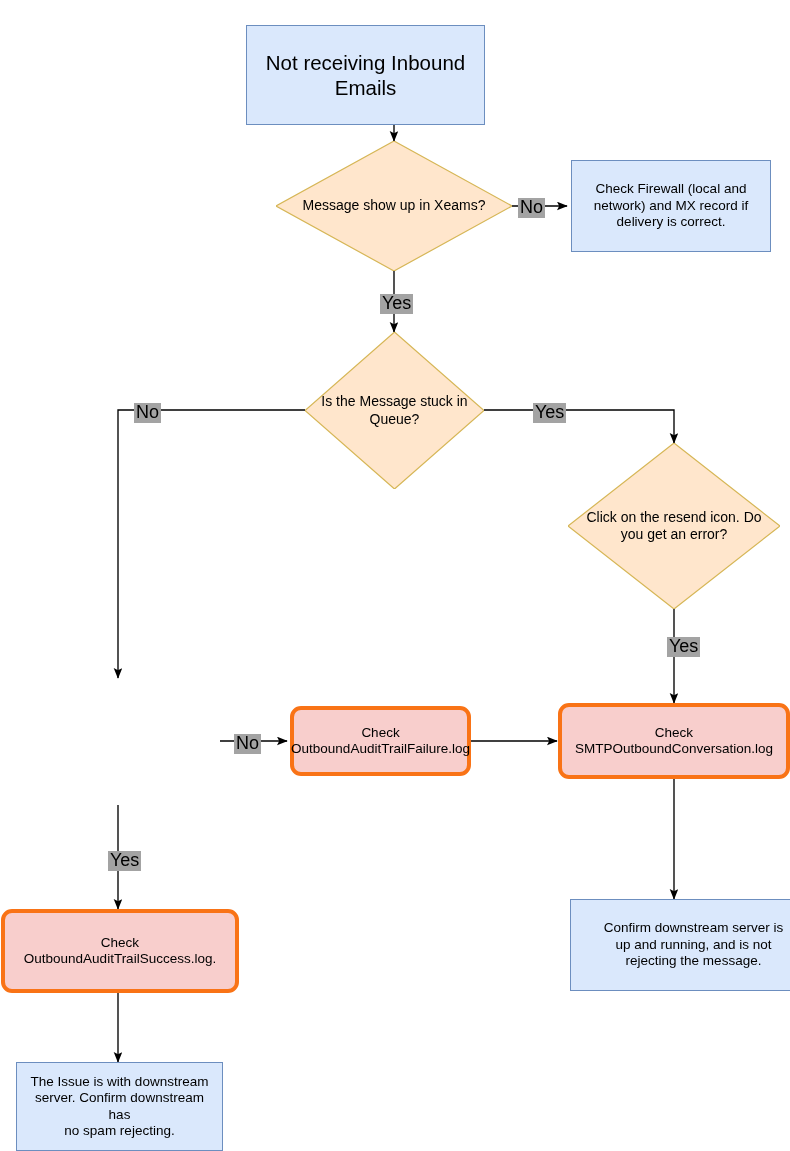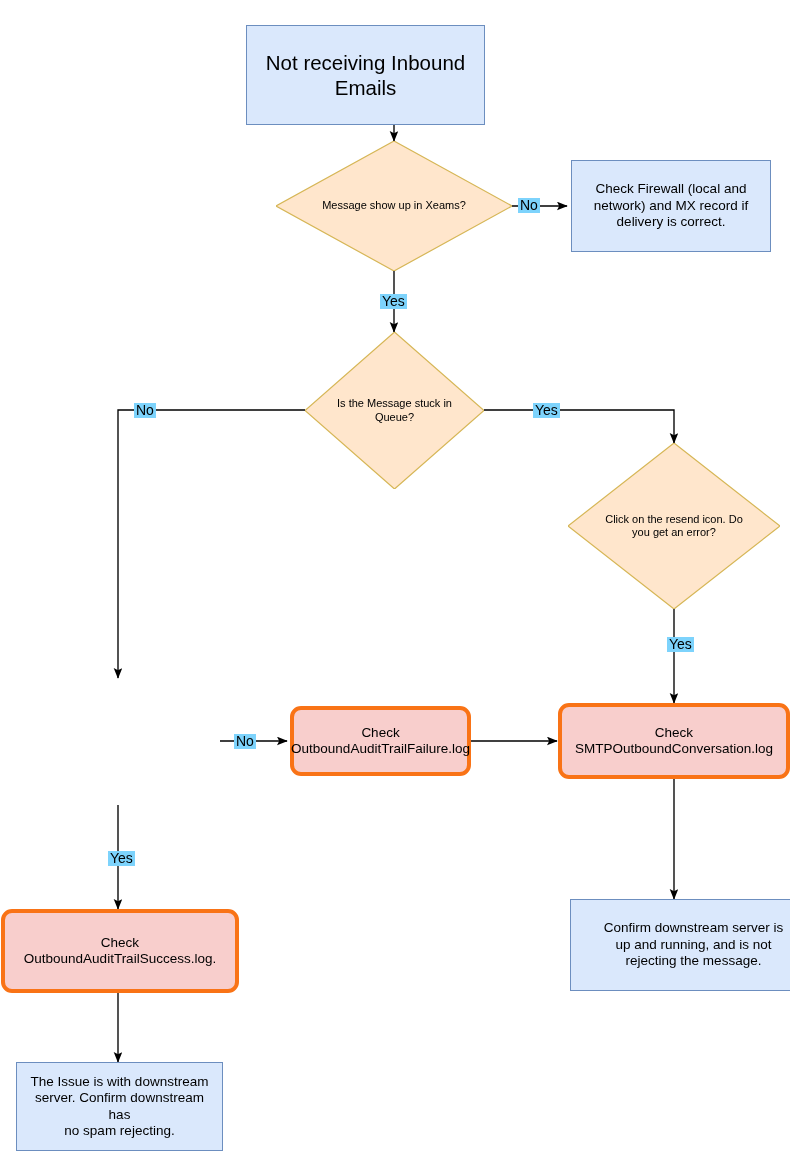--- a/index.html
+++ b/index.html
@@ -50,39 +50,39 @@
     font-size: 20.5px;
   }
   .rounded {
     border: 4px solid #f97316;
     background: #f8cecc;
     border-radius: 11px;
     font-size: 13.5px;
   }
   .diamond {
     background: transparent;
-    font-size: 11px;
+    font-size: 14px;
   }
   .diamond .dshape {
     position: absolute;
     left: 0;
     top: 0;
     width: 100%;
     height: 100%;
     z-index: 0;
   }
   .diamond .lbl {
     position: relative;
     z-index: 1;
   }
   .edge-label {
     position: absolute;
-    font-size: 14px;
+    font-size: 18px;
     color: #000000;
-    background: #7dd3fc;
+    background: #a3a3a3;
     padding: 0 2px;
     white-space: nowrap;
     line-height: 1.1;
   }
 </style>
 </head>
 <body>
 
 <div id="canvas">
 

